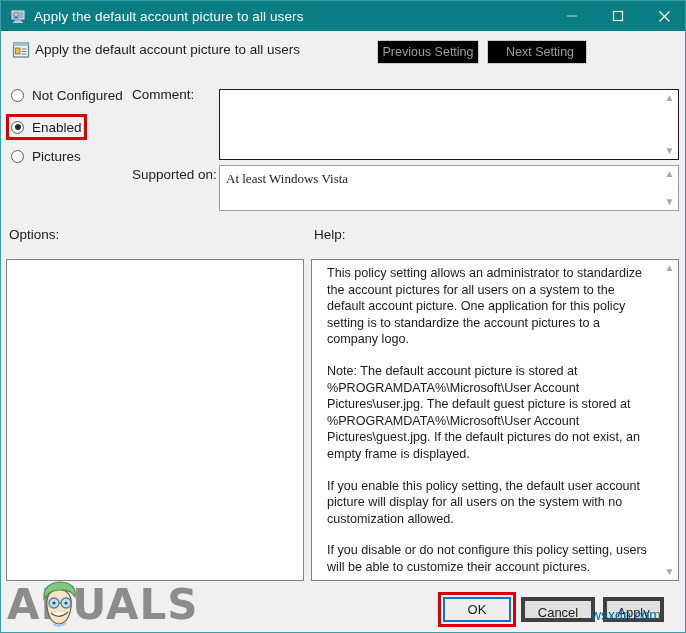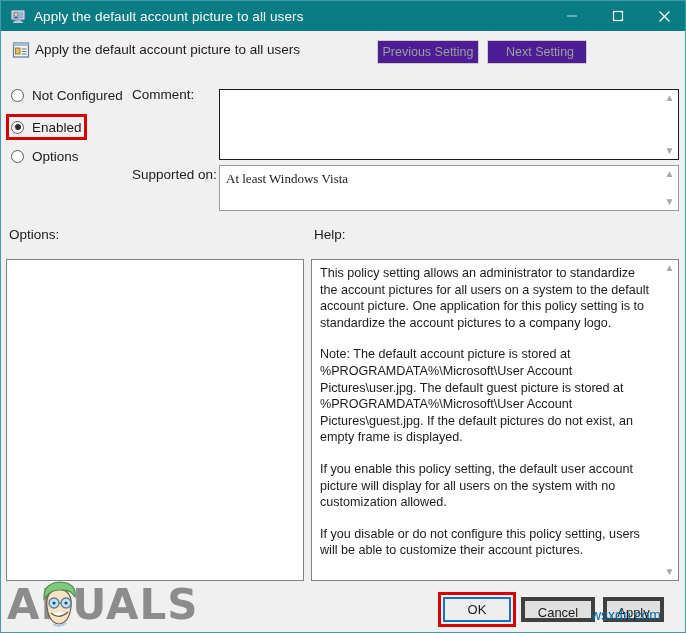--- a/index.html
+++ b/index.html
@@ -74,21 +74,21 @@
     position: absolute;
     left: 34px; top: 11px;
     font-size: 13.5px;
     color: #1b1b1b;
     white-space: nowrap;
   }
   .navbtn {
     position: absolute;
     top: 9px;
     height: 24px;
-    background: #4c1d95;
+    background: #000000;
     border: 1px solid #cccccc;
     color: #9d9d9d;
     font-size: 12.5px;
     font-family: "Liberation Sans", sans-serif;
     text-align: center;
     line-height: 22px;
     box-sizing: border-box;
   }
   #prev-setting { left: 376px; width: 102px; }
   #next-setting { left: 486px; width: 100px; padding-left: 6px; }
@@ -228,21 +228,21 @@
   }
   #help-text {
     position: absolute;
     left: 7px; top: 5px;
     width: 335px;
     font-size: 12.6px;
     line-height: 16.6px;
     color: #1b1b1b;
   }
   #help-text p {
-    margin: 0 0 15px 1px;
+    margin: 0 0 15px 8px;
   }
   #help-text p:last-child { margin-bottom: 0; }
 
   
   .footbtn {
     position: absolute;
     top: 596px;
     height: 25px;
     background: #e0e0e0;
     border: 4px solid #404040;
@@ -353,21 +353,21 @@
   </div>
 
   <div class="radio-row" id="radio-enabled">
     <span class="radio-mark checked"></span>
     <span class="radio-label">Enabled</span>
   </div>
   <div id="enabled-annotation"></div>
 
   <div class="radio-row" id="radio-disabled">
     <span class="radio-mark"></span>
-    <span class="radio-label">Options</span>
+    <span class="radio-label">Pictures</span>
   </div>
 
   <div id="comment-label">Comment:</div>
   <div id="comment-box">
     <div class="sbar">
       <span class="arrow">▲</span>
       <span class="arrow">▼</span>
     </div>
   </div>
 

